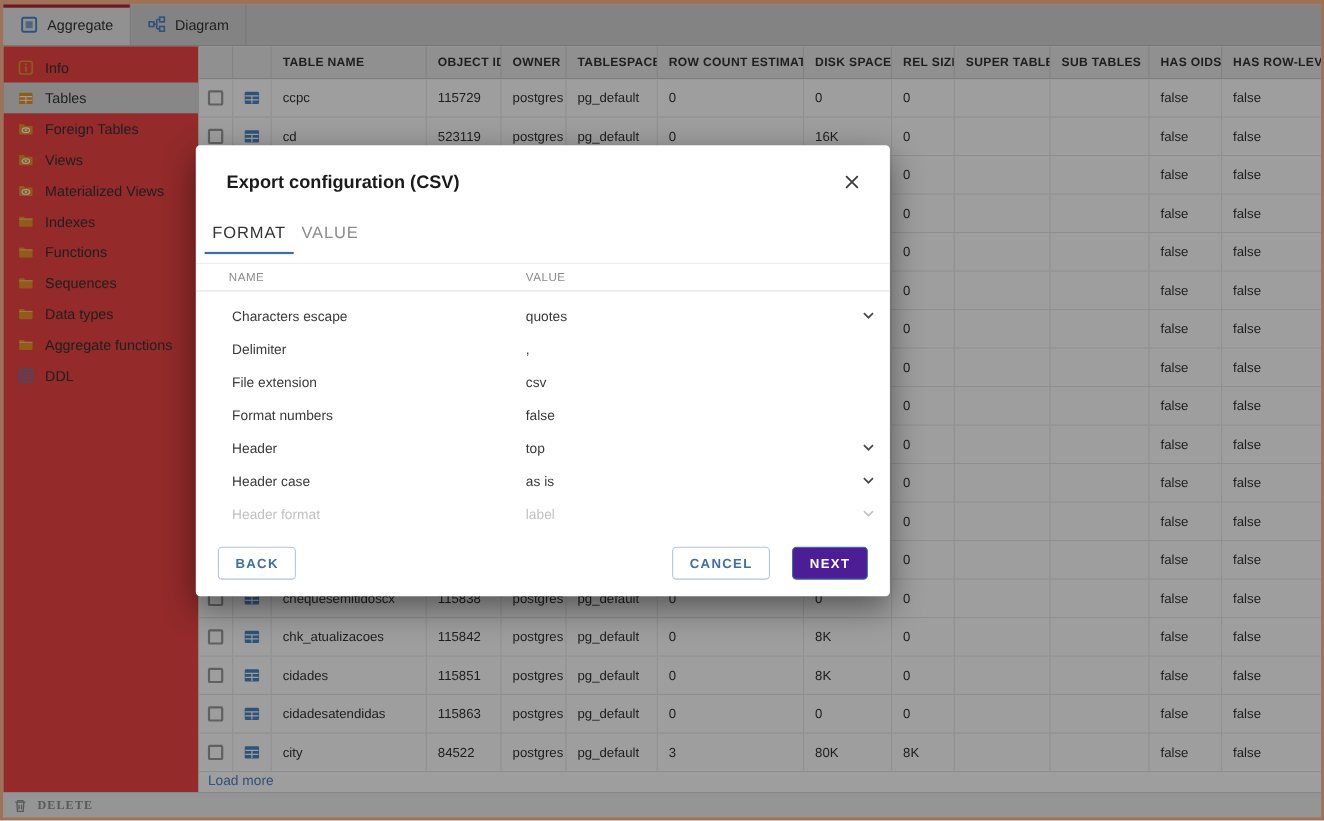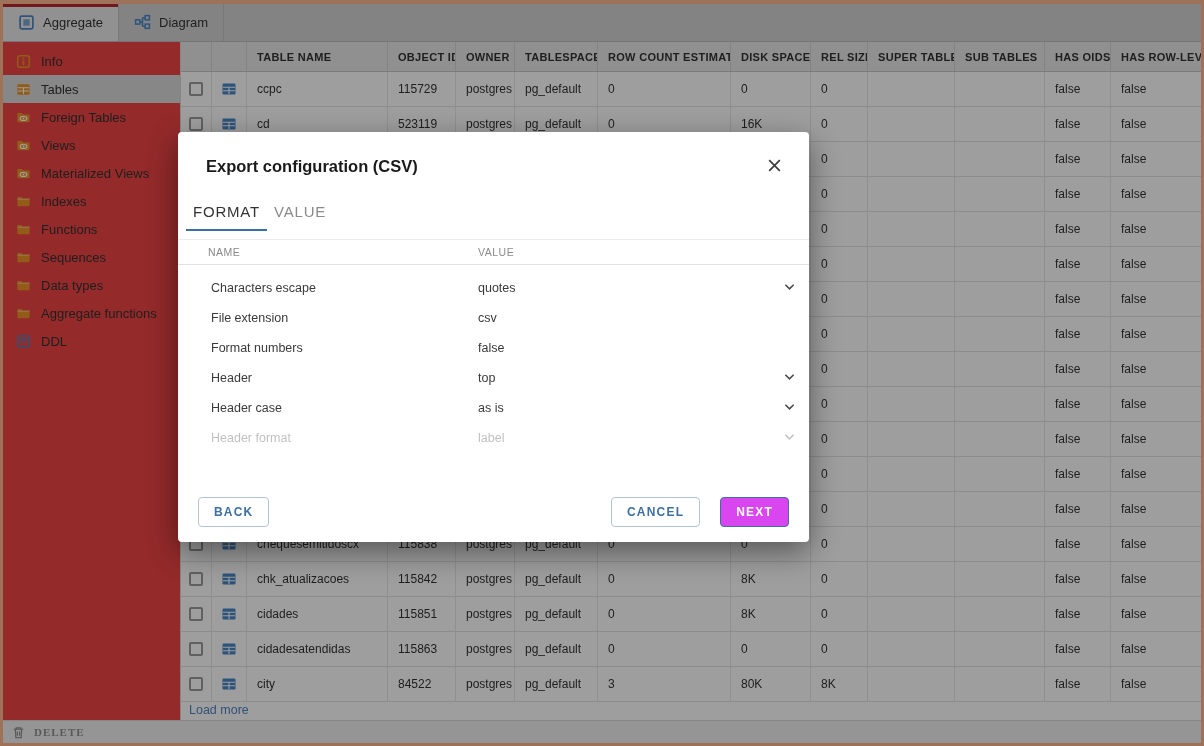--- a/index.html
+++ b/index.html
@@ -85,21 +85,21 @@
   .g-row .gv { flex:1 1 auto; }
   .g-row .chev { position:absolute; right:14px; top:10px; width:11px; height:8px; display:inline-flex; }
   .g-row.faded { opacity:.32; }
   .m-footer { position:absolute; left:0; right:0; bottom:15px; display:flex; align-items:center; padding:0 20px; }
   .btn {
     height:30px; border-radius:4px; font-size:12px; font-weight:bold; letter-spacing:1.2px;
     padding:0 15px; display:inline-flex; align-items:center; cursor:pointer;
     font-family:"Liberation Sans", sans-serif;
   }
   .btn-outline { background:#fff; border:1px solid #b4c4d6; color:#3d6fa2; }
-  .btn-filled  { background:#d946ef; border:1px solid #3d6fa2; color:#fff; }
+  .btn-filled  { background:#4c1d95; border:1px solid #3d6fa2; color:#fff; }
   .spacer { flex:1 1 auto; }
   .gap20 { width:20px; flex:0 0 20px; }
 </style>
 </head>
 <body>
 
 <div class="frame">
 
   <div class="tabbar">
       <div class="tab active">
@@ -724,20 +724,24 @@
       <div class="g-row">
         <div class="gn">Characters escape</div>
                  <div class="gv">quotes</div>
         <span class="chev">
           <svg viewBox="0 0 12 8" width="100%" height="100%" fill="none" stroke="#4a4a4a" stroke-width="1.7">
             <path d="M1.5 1.5 L6 6 L10.5 1.5"></path>
           </svg>
         </span>
       </div>
       <div class="g-row">
+        <div class="gn">Delimiter</div>
+                 <div class="gv">,</div>
+      </div>
+      <div class="g-row">
         <div class="gn">File extension</div>
                  <div class="gv">csv</div>
       </div>
       <div class="g-row">
         <div class="gn">Format numbers</div>
                  <div class="gv">false</div>
       </div>
       <div class="g-row">
         <div class="gn">Header</div>
                  <div class="gv">top</div>

